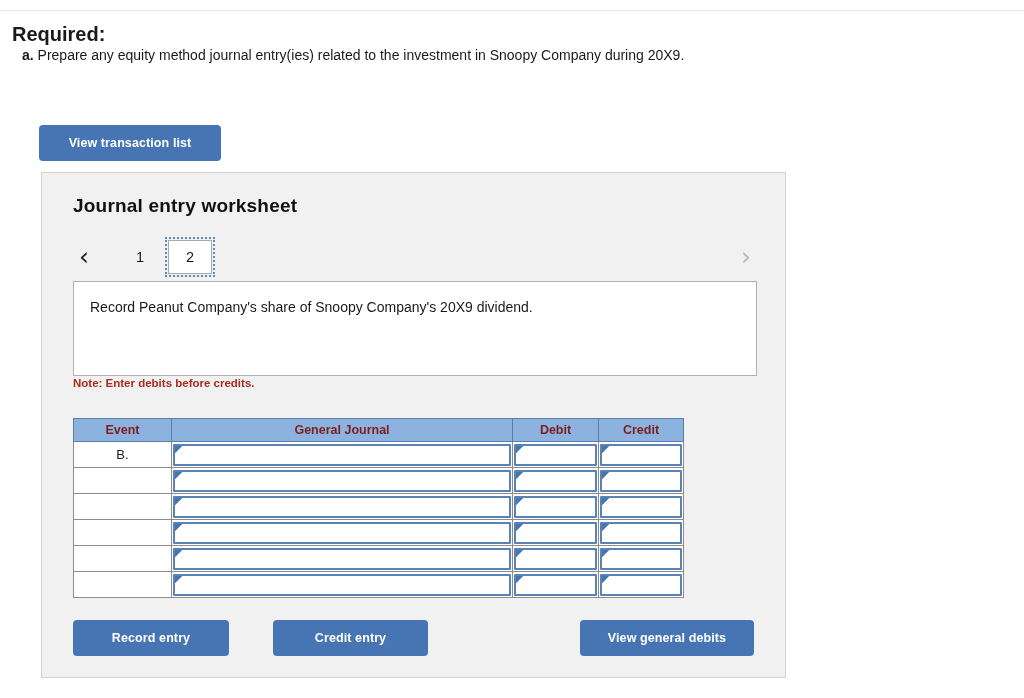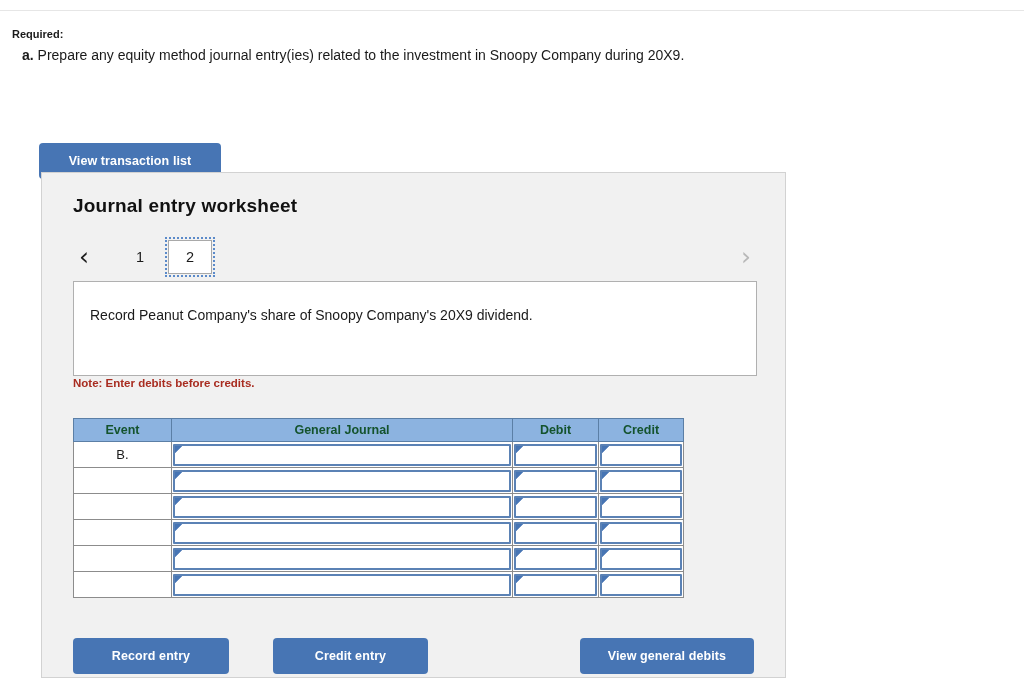--- a/index.html
+++ b/index.html
@@ -26,21 +26,21 @@
     background: #e6e6e6;
   }
 
   
   .required-block {
     position: absolute;
     left: 12px; top: 24px;
     width: 960px;
   }
   .req-title {
-    font-size: 11px;
+    font-size: 20px;
     font-weight: bold;
     color: #1a1a1a;
     line-height: 20px;
     margin: 0;
   }
   .req-line-a {
     font-size: 14px;
     color: #1a1a1a;
     line-height: 22px;
     margin: 0;
@@ -66,21 +66,20 @@
     background: #4775b4;
     color: #ffffff;
     font-size: 12.5px;
     font-weight: bold;
     border: none;
     border-radius: 4px;
     cursor: pointer;
     letter-spacing: 0.1px;
     padding: 18px;
     font-family: "Liberation Sans", sans-serif;
-    margin-top: 18px;
   }
   .btn-view-tx {
     position: absolute;
     left: 39px; top: 125px;
     width: 182px; height: 32px;
   }
 
   
   .panel {
     position: absolute;
@@ -147,21 +146,21 @@
   
   .desc-box {
     position: absolute;
     left: 31px; top: 108px;
     width: 684px; height: 95px;
     background: #ffffff;
     border: 1px solid #b0b0b0;
   }
   .desc-text {
     position: absolute;
-    left: 16px; top: 24px;
+    left: 16px; top: 16px;
     right: 12px;
     font-size: 14px;
     color: #1a1a1a;
     line-height: 18px;
   }
 
   
   .note-debits {
     position: absolute;
     left: 31px; top: 204px;
@@ -174,21 +173,21 @@
   .jtable {
     position: absolute;
     left: 31px; top: 245px;
     width: 610px;
     border-collapse: collapse;
     table-layout: fixed;
   }
   .jtable th {
     background: #8cb3e0;
     border: 1px solid #5b7fa6;
-    color: #14532d;
+    color: #7f1d1d;
     font-size: 12.5px;
     font-weight: bold;
     height: 23px;
     padding: 0;
     text-align: center;
   }
   .jtable td {
     border: 1px solid #8c8c8c;
     height: 26px;
     padding: 0;

